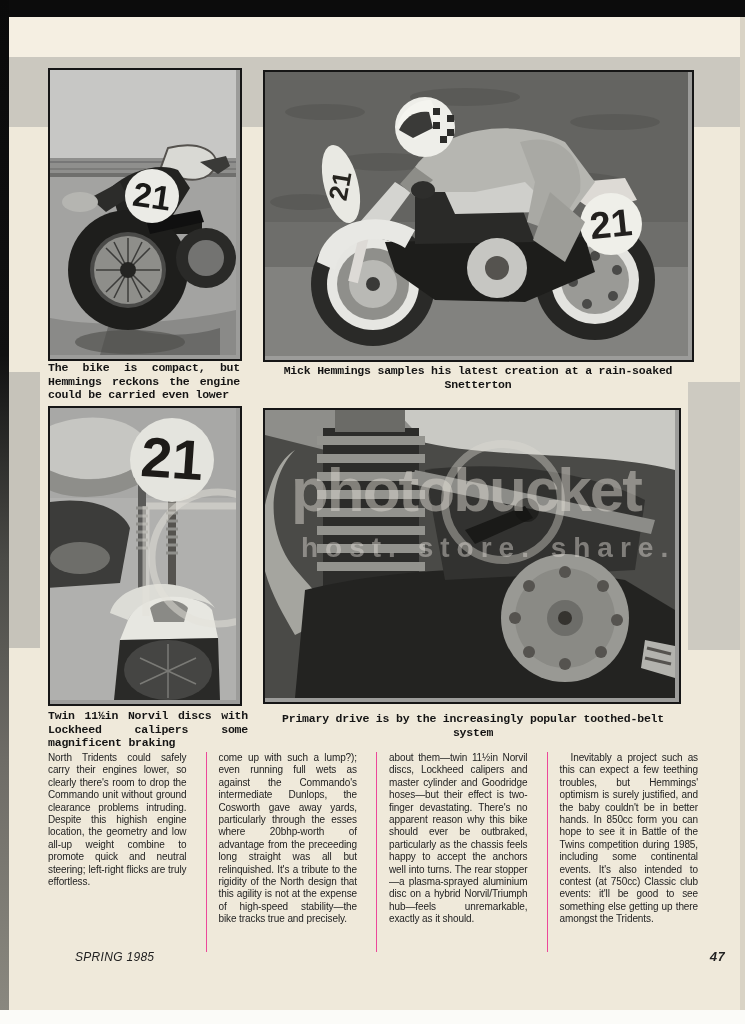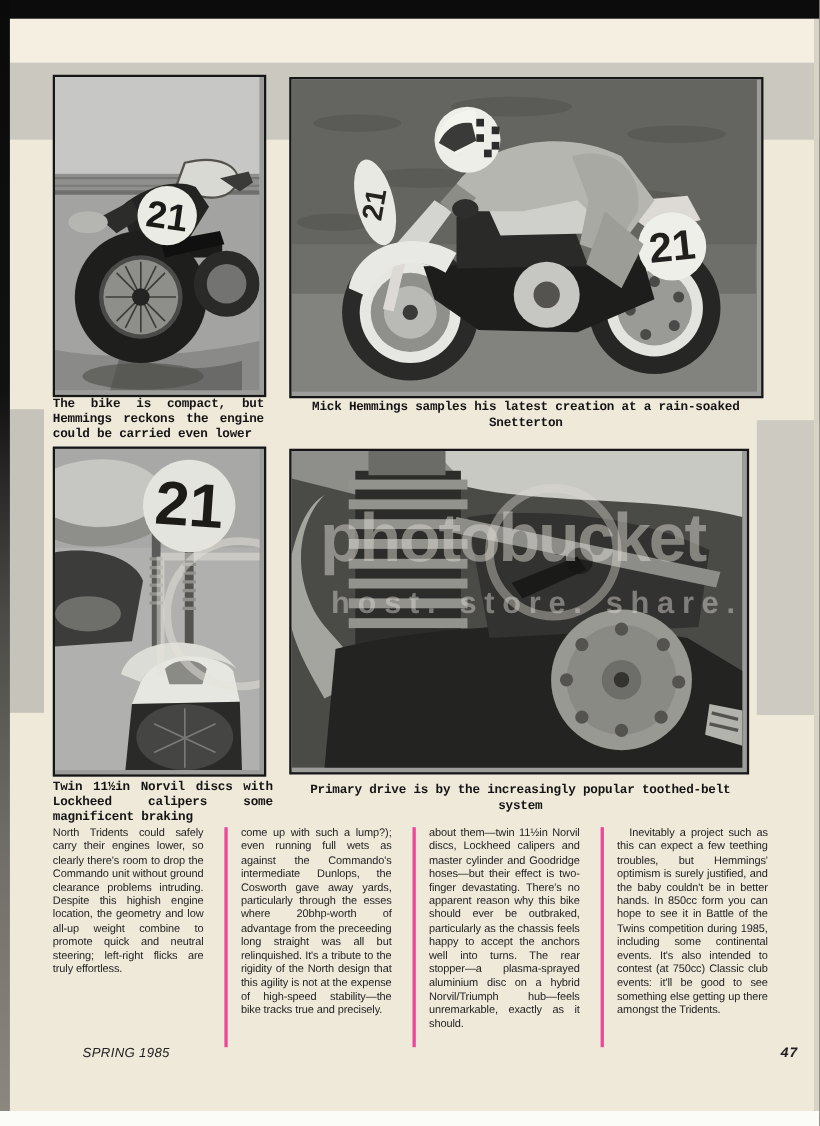--- a/index.html
+++ b/index.html
@@ -30,21 +30,21 @@
            letter-spacing:-0.2px;color:#141414;text-align:justify;font-family:Liberation Mono, monospace;}
   #caption-1{left:48px;top:361px;width:192px;}
   #caption-2{left:263px;top:364px;width:430px;text-align:center;}
   #caption-3{left:48px;top:709px;width:200px;}
   #caption-4{left:263px;top:712px;width:420px;text-align:center;}
 
   .article{position:absolute;left:48px;top:752px;width:650px;height:200px;
            display:flex;gap:12px;}
   .col{flex:1 1 0;font-size:10px;line-height:12.4px;color:#232323;
        text-align:justify;letter-spacing:-0.1px;}
-  .col:not(:last-child){border-right:3px solid #ec4899;padding-right:19px;}
+  .col:not(:last-child){border-right:1px solid #ec4899;padding-right:19px;}
   .col p{margin:0;}
   .col p.indent{text-indent:11px;}
 
   .footer{position:absolute;left:48px;top:950px;width:650px;display:flex;
           justify-content:space-between;font-style:italic;color:#222;margin-left:27px;}
   .footer .issue{font-size:12px;letter-spacing:0.3px;}
   .footer .pageno{font-size:13px;font-weight:bold;font-family:Liberation Mono, monospace;}
 
   
   .wm{position:absolute;left:0;top:0;width:100%;height:100%;pointer-events:none;}

